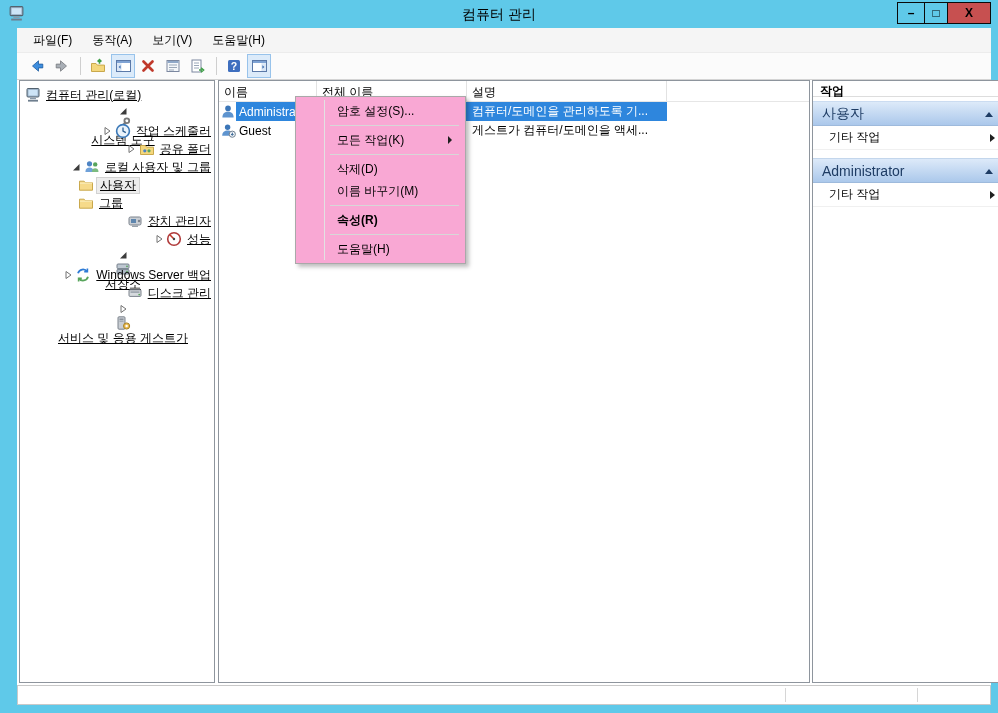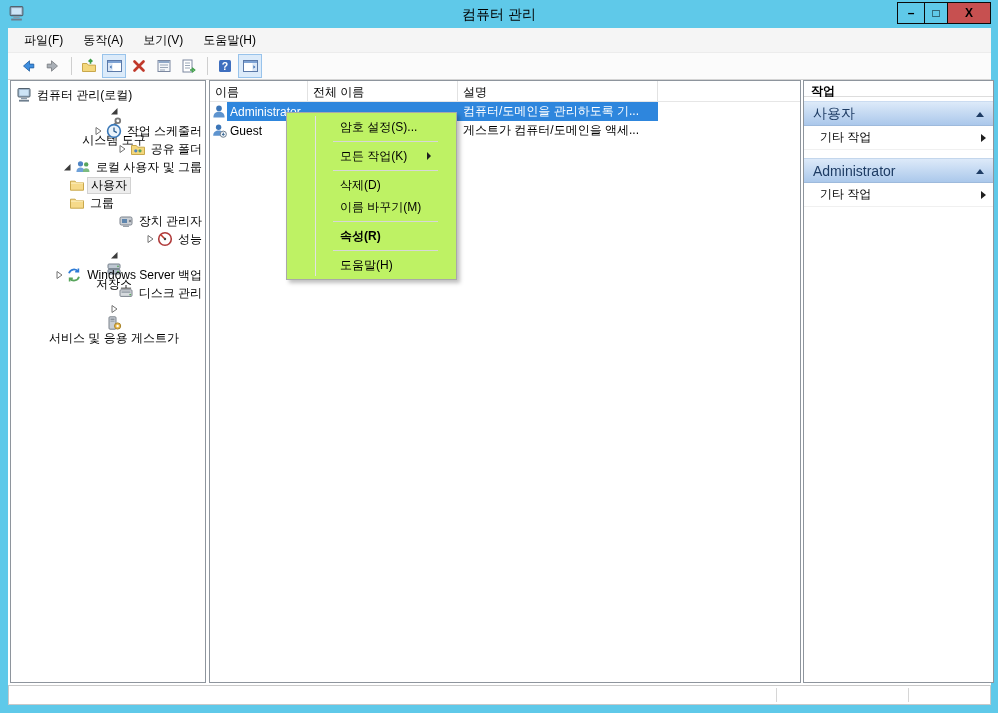--- a/index.html
+++ b/index.html
@@ -14,34 +14,34 @@
   .titlebar { position:relative; height:28px; }
   .title-icon { position:absolute; left:8px; top:5px; width:17px; height:17px; }
   .title-text { position:absolute; left:0; right:0; top:6px; text-align:center; font-size:14px; }
   .win-controls { position:absolute; right:7px; top:2px; display:flex; }
   .wbtn { height:22px; border:1px solid #0a0a0a; display:flex; align-items:center; justify-content:center;
           font-weight:bold; font-size:12px; line-height:1; cursor:default; }
   .wbtn-min { width:28px; }
   .wbtn-max { width:24px; margin-left:-1px; }
   .wbtn-close { width:44px; margin-left:-1px; background:#C75050; }
   
-  .chrome { margin:0 7px 0 8px; background:#fff; }
+  .chrome { margin:0 7px 0 17px; background:#fff; }
   .menubar { height:25px; background:#F5F5F5; border-bottom:1px solid #ECECEC;
              display:flex; align-items:center; padding-left:6px; }
   .menu-item { padding:0 10px; height:100%; display:flex; align-items:center; }
   .toolbar { height:27px; background:#FBFBFB; border-bottom:1px solid #D4D4D4;
              display:flex; align-items:center; padding-left:8px; }
   .tool { width:24px; height:24px; display:flex; align-items:center; justify-content:center;
           border:1px solid transparent; margin-right:1px; }
   .tool.active { border-color:#98C3EB; background:#DCEBFA; }
   .tsep { width:1px; height:18px; background:#CFCFCF; margin:0 5px; }
   
   .main { position:relative; height:603px; background:#fff; }
   .panel { position:absolute; top:0; height:603px; background:#fff; border:1px solid #8E959D; }
-  .tree-panel { left:2px; width:196px; padding-top:5px; overflow:hidden; }
+  .tree-panel { left:2px; width:196px; padding-top:5px; overflow:hidden;text-decoration:underline; }
   .list-panel { left:201px; width:592px; }
   .action-panel { left:795px; width:191px; }
   
   .trow { height:18px; display:flex; align-items:center; white-space:nowrap; }
   .texp { width:13px; height:13px; flex:none; display:flex; align-items:center; justify-content:center; }
   .ticon { width:16px; height:16px; flex:none; margin:0 2px 0 1px; }
   .tlabel { padding:0 3px; line-height:15px; }
   .trow.selected .tlabel { background:#EDEDED; border:1px solid #D2D2D2; }
   .lv0 { padding-left:4px; } .lv1 { padding-left:12px;flex-direction:column; } .lv2 { padding-left:28px;justify-content:flex-end; } .lv3 { padding-left:44px; }
   
@@ -50,22 +50,22 @@
   .col-name { width:98px; } .col-full { width:150px; } .col-desc { width:200px; } .col-rest { flex:1; border-right:none; }
   .lrow { height:19px; position:relative; display:flex; align-items:center; }
   .lrow.selected::before { content:""; position:absolute; left:17px; width:431px; top:0; bottom:0; background:#2E86DD; }
   .lcell { position:relative; display:flex; align-items:center; }
   .cname { width:98px; padding-left:2px; }
   .cicon { width:15px; height:15px; margin-right:3px; flex:none; }
   .cfull { width:150px; padding-left:5px; }
   .cdesc { width:200px; padding-left:5px; white-space:nowrap; overflow:hidden; }
   .lrow.selected .cname, .lrow.selected .cdesc, .lrow.selected .cfull { color:#fff; }
   
-  .context-menu { position:absolute; left:278px; top:32px; width:171px; background:#bef264;
-                  border:1px solid #A9A9A9; box-shadow:3px 3px 4px rgba(0,0,0,.25); padding:3px 16px; z-index:10; }
+  .context-menu { position:absolute; left:278px; top:16px; width:171px; background:#f9a8d4;
+                  border:1px solid #A9A9A9; box-shadow:3px 3px 4px rgba(0,0,0,.25); padding:3px 4px; z-index:10; }
   .context-menu::before { content:""; position:absolute; left:28px; top:3px; bottom:3px; width:1px; background:#E2E2E2; }
   .cm-item { height:22px; line-height:22px; padding-left:37px; position:relative; }
   .cm-item.bold { font-weight:bold; }
   .cm-sep { height:1px; background:#D7D7D7; margin:3px 2px 3px 30px; }
   .cm-arrow { position:absolute; right:9px; top:7px; width:0; height:0;
               border-left:4px solid #1f1f1f; border-top:4px solid transparent; border-bottom:4px solid transparent; }
   
   .ap-title { height:16px; line-height:20px; font-weight:bold; padding-left:7px; border-bottom:1px solid #DDDDDD; }
   .ap-header { height:25px; margin-top:4px; background:linear-gradient(#DDEAF9,#ABC8EB);
                border-top:1px solid #CBDCF1; border-bottom:1px solid #9EBADC;

